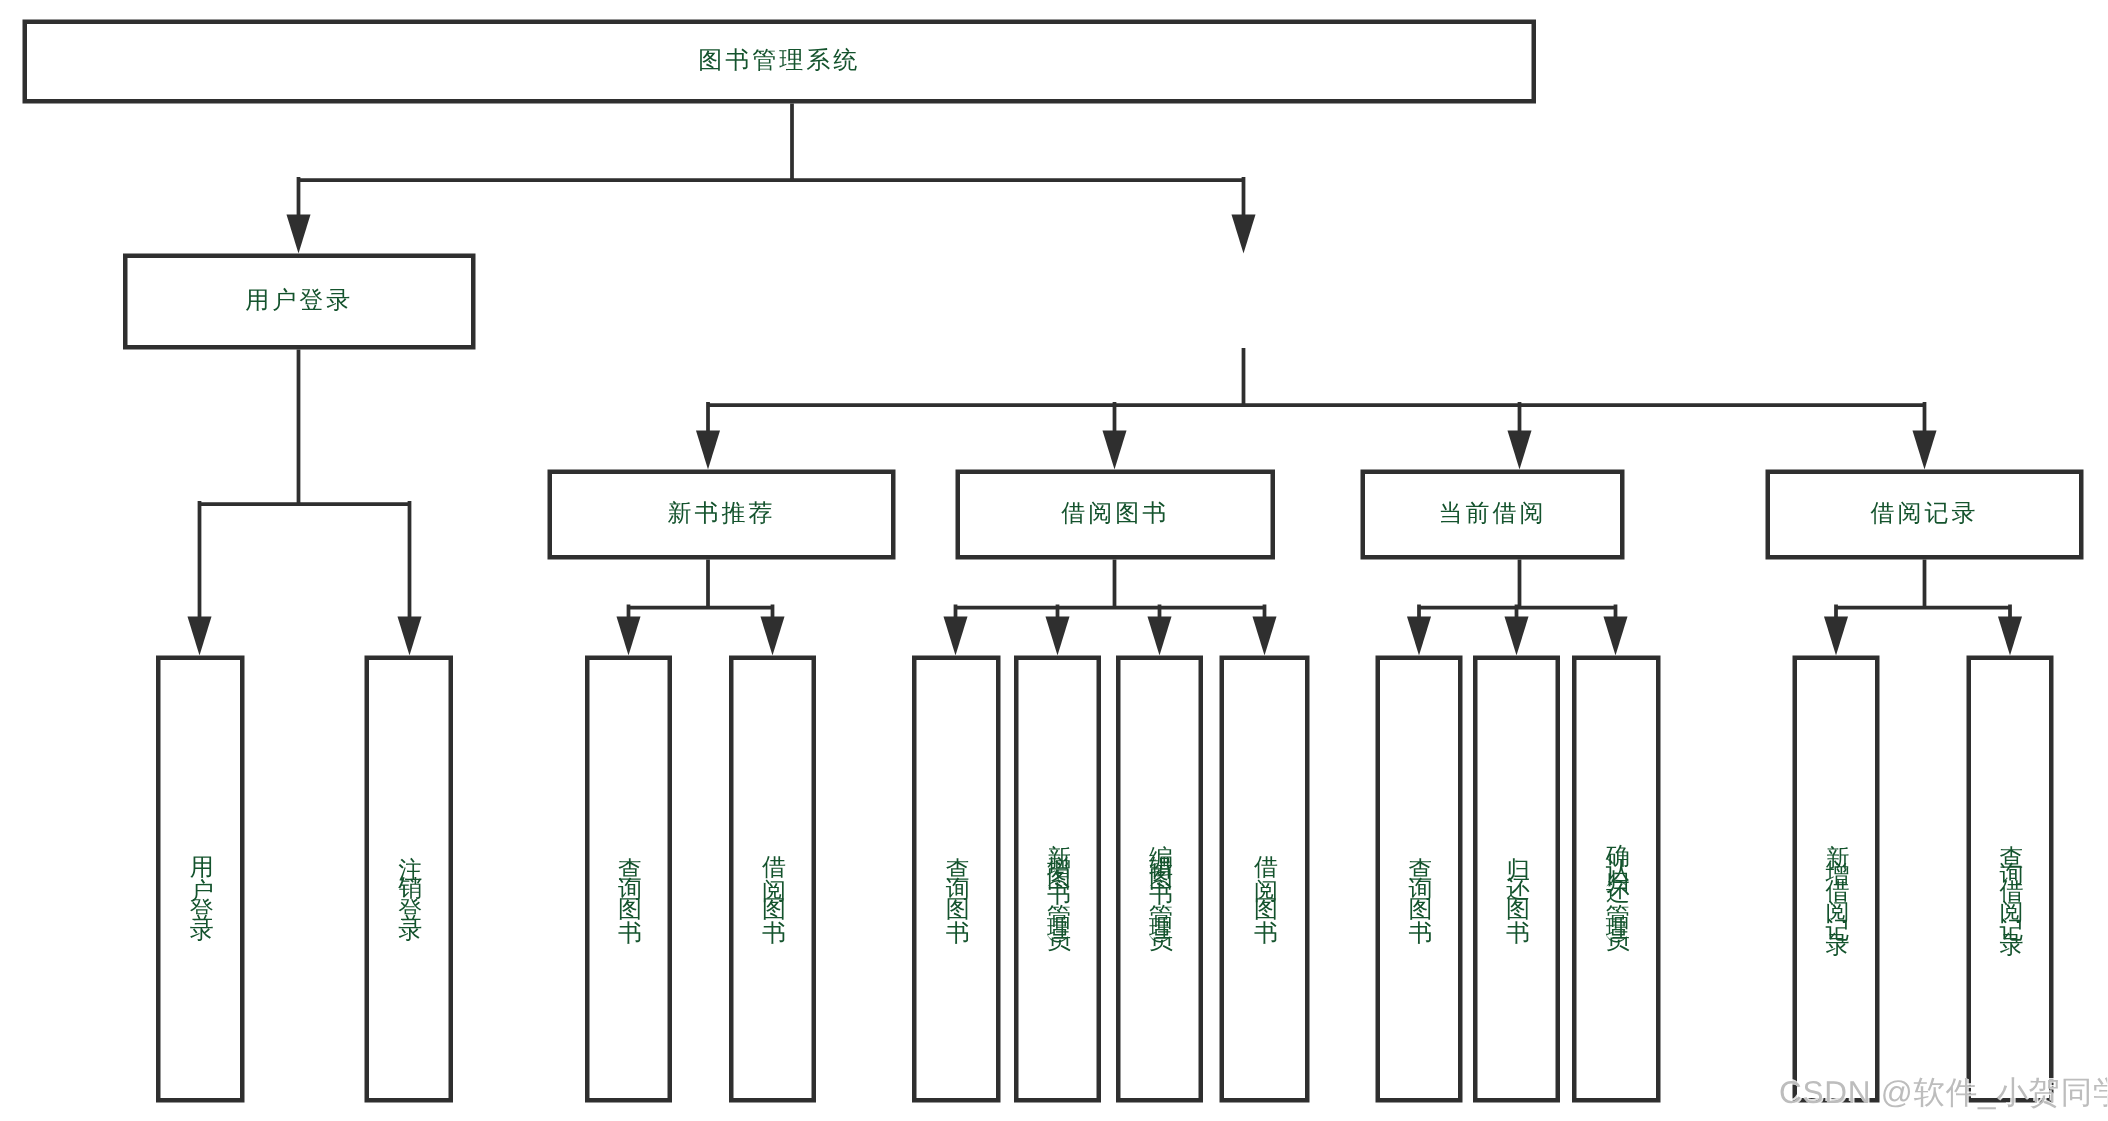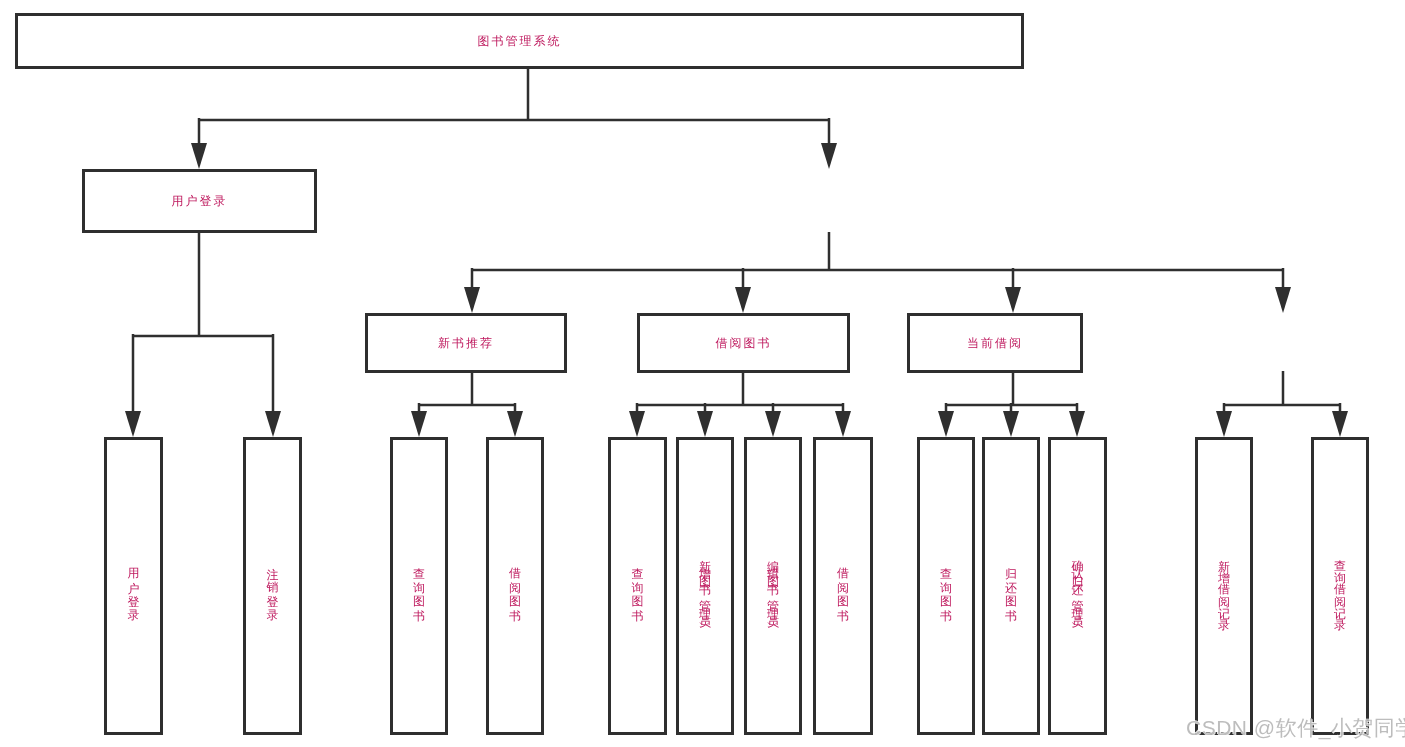--- a/index.html
+++ b/index.html
@@ -6,21 +6,21 @@
   .canvas {
     position:relative; width:1405px; height:747px;
     background:#ffffff; overflow:hidden;
     font-family:"Liberation Sans","DejaVu Sans",sans-serif;
   }
   svg.wires { position:absolute; left:0; top:0; width:1405px; height:747px; z-index:1; }
   .box {
     position:absolute; box-sizing:border-box;
     background:#ffffff; border:3px solid #2f2f2f;
     display:flex; align-items:center; justify-content:center;
-    color:#be185d; font-size:12px; letter-spacing:2px;
+    color:#14532d; font-size:16px; letter-spacing:2px;
     z-index:2; text-align:center; line-height:1.2;
   }
   .vtext {
     writing-mode:vertical-rl; text-orientation:mixed;
     letter-spacing:14px; line-height:1;
   }
   .vtext.ls6 { letter-spacing:12px; }
   .vtext.lsp { letter-spacing:8px; }
   .watermark {
     position:absolute; left:1186px; top:714px; z-index:5;
@@ -63,23 +63,24 @@
       <polygon points="1069,411 1085,411 1077,437"></polygon>
       <polygon points="1216,411 1232,411 1224,437"></polygon>
       <polygon points="1332,411 1348,411 1340,437"></polygon>
     </g>
   </svg>
 
   <div class="box" style="left:15px; top:13px; width:1009px; height:56px;">图书管理系统</div>
 
   <div class="box" style="left:82px; top:169px; width:235px; height:64px;">用户登录</div>
 
-  <div class="box" style="left:365px; top:313px; width:202px; height:60px;">新书推荐</div>
+  <div class="box" style="left:365px; top:313px; width:232px; height:60px;">新书推荐</div>
   <div class="box" style="left:637px; top:313px; width:213px; height:60px;">借阅图书</div>
   <div class="box" style="left:907px; top:313px; width:176px; height:60px;">当前借阅</div>
+  <div class="box" style="left:1177px; top:313px; width:212px; height:60px;">借阅记录</div>
 
   <div class="box" style="left:104px; top:437px; width:59px; height:298px;">
     <span class="vtext">用户登录</span>
   </div>
   <div class="box" style="left:243px; top:437px; width:59px; height:298px;">
     <span class="vtext">注销登录</span>
   </div>
 
   <div class="box" style="left:390px; top:437px; width:58px; height:298px;">
     <span class="vtext">查询图书</span>

